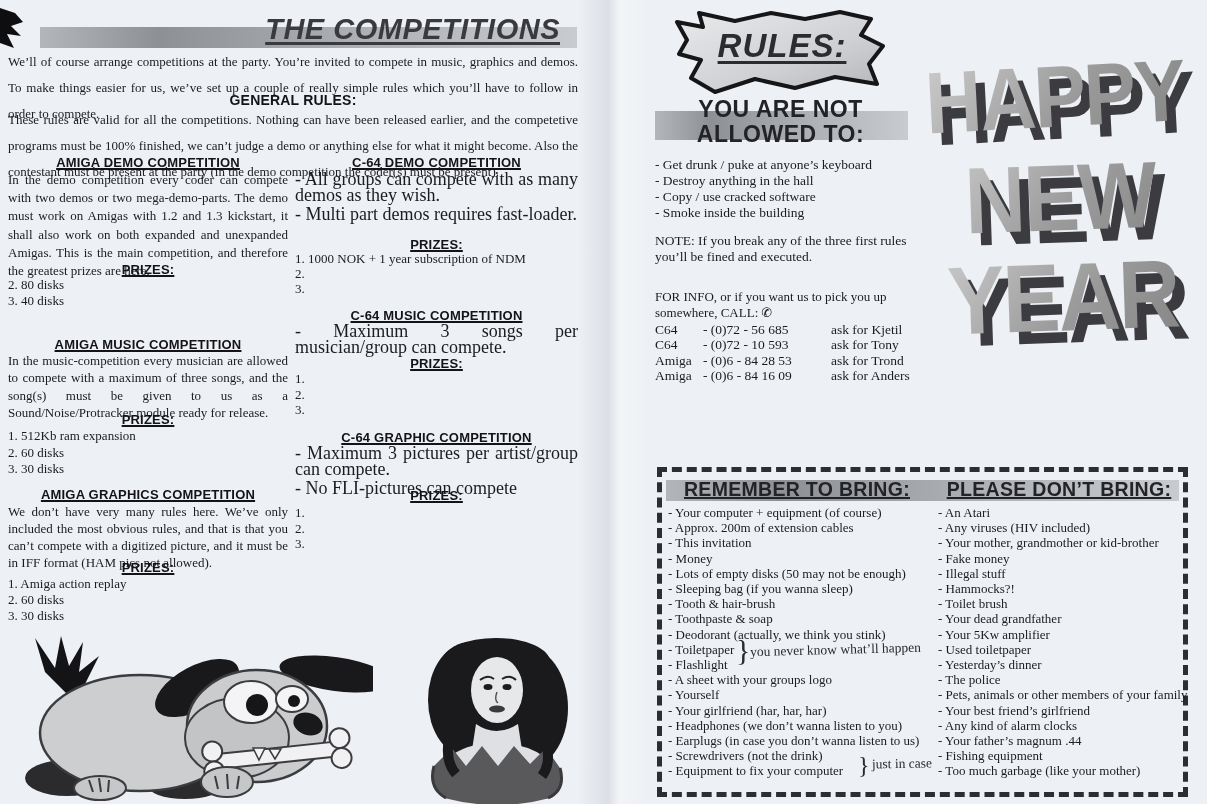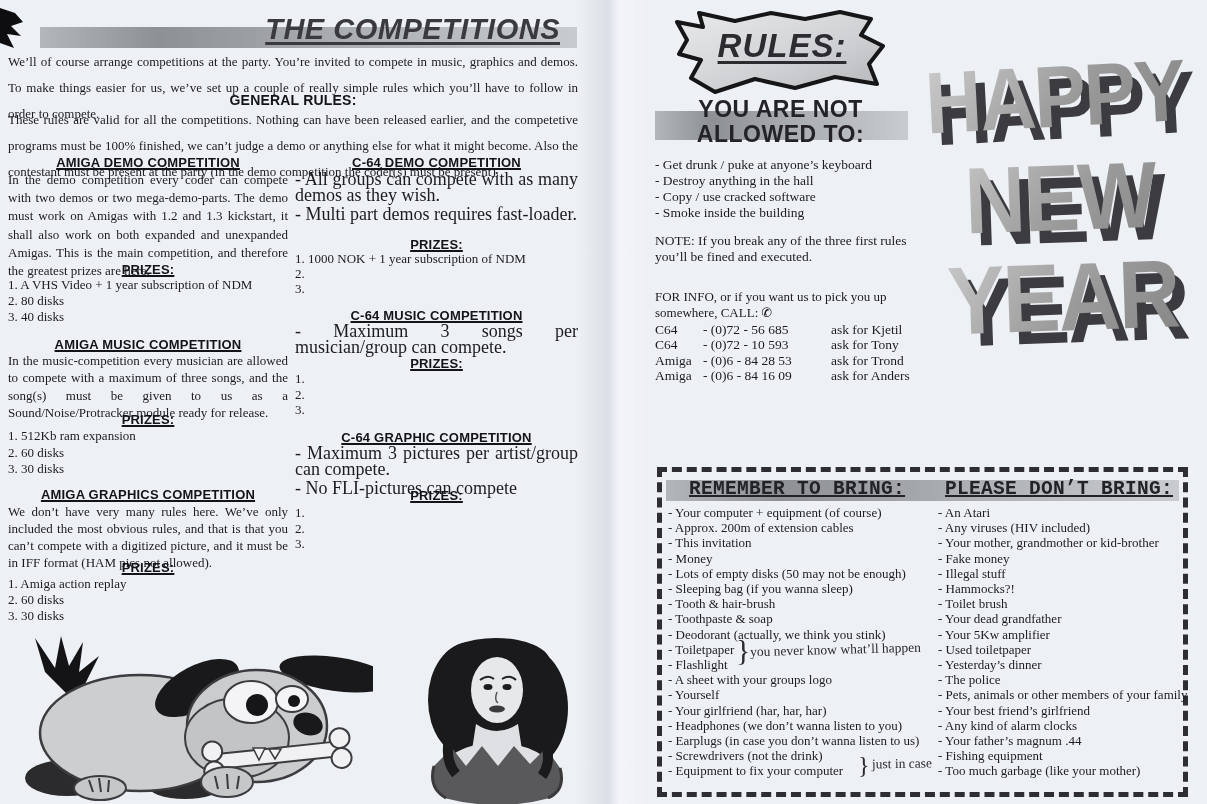--- a/index.html
+++ b/index.html
@@ -32,21 +32,21 @@
   .contact-row{display:flex;font-size:13.5px;line-height:15.3px}
   .c-sys{width:48px}
   .c-num{width:128px}
   .hny-line{width:320px;text-align:center;font-family:"Liberation Sans","DejaVu Sans",sans-serif;
             font-weight:bold;letter-spacing:-2px}
   .hny-shadow,.hny-face{position:absolute;left:0;top:0;width:100%;text-align:center}
   .hny-shadow{color:#3c3c40;transform:translate(9px,11px)}
   .hny-face{background:linear-gradient(135deg,#d6d6d6 0%,#9a9a9a 55%,#7f7f7f 100%);
             -webkit-background-clip:text;background-clip:text;color:transparent}
   .bring-box{border:5px dashed #2e2e32}
-  .bring-head{font-family:Liberation Mono, monospace;font-weight:bold;font-size:19.5px;
+  .bring-head{font-family:Liberation Sans, sans-serif;font-weight:bold;font-size:19.5px;
               color:#232327;text-align:center;text-decoration:underline;text-decoration-thickness:2px;letter-spacing:.3px}
   .bring-list div{font-size:13px;line-height:15.2px;white-space:nowrap}
   .brace{font-size:30px;font-weight:normal;color:#2a2a2e;line-height:30px}
   .annot{font-size:13.5px;color:#2a2a2e}
   .rule-item{margin-bottom:3px}
   .c64-rules div{font-size:18px;line-height:15.8px;text-align:justify}
 </style>
 </head>
 <body>
 
@@ -64,21 +64,20 @@
     <div class="abs body-text" style="left:8px;top:49px;width:570px">We’ll of course arrange competitions at the party. You’re invited to compete in music, graphics and demos. To make things easier for us, we’ve set up a couple of really simple rules which you’ll have to follow in order to compete.</div>
 
     <div class="abs sec-heading nou" style="left:8px;top:92px;width:570px;font-size:14px">GENERAL RULES:</div>
     <div class="abs body-text" style="left:8px;top:107px;width:570px">These rules are valid for all the competitions. Nothing can have been released earlier, and the competetive programs must be 100% finished, we can’t judge a demo or anything else for what it might become. Also the contestant must be present at the party (in the demo competition the coder(s) must be present).</div>
 
     <div class="abs sec-heading" style="left:8px;top:155px;width:280px">AMIGA DEMO COMPETITION</div>
     <div class="abs col-body" style="left:8px;top:171px;width:280px"><span>In the demo competition every coder can compete with two demos </span><span class="u">or</span><span> two mega-demo-parts. The demo must work on Amigas with 1.2 and 1.3 kickstart, it shall also work on both expanded and unexpanded Amigas. This is the main competition, and therefore the greatest prizes are here.</span></div>
     <div class="abs sec-heading" style="left:8px;top:262px;width:280px">PRIZES:</div>
     <div class="abs plist" style="left:8px;top:277px;width:280px;line-height:16px">
 
-    <div>1. A VHS Video + 1 year subscription of NDM</div>
         <div>2. 80 disks</div>
         <div>3. 40 disks</div>
       </div>
 
     <div class="abs sec-heading" style="left:8px;top:337px;width:280px">AMIGA MUSIC COMPETITION</div>
     <div class="abs col-body" style="left:8px;top:352px;width:280px;line-height:17.4px"><span>In the music-competition every musician are allowed to compete with a maximum of three songs, and the song(s) must be given to us as a Sound/Noise/Protracker </span><span class="u">module</span><span> ready for release.</span></div>
     <div class="abs sec-heading" style="left:8px;top:412px;width:280px">PRIZES:</div>
     <div class="abs plist" style="left:8px;top:428px;width:280px;line-height:16.5px">
 
     <div>1. 512Kb ram expansion</div>

